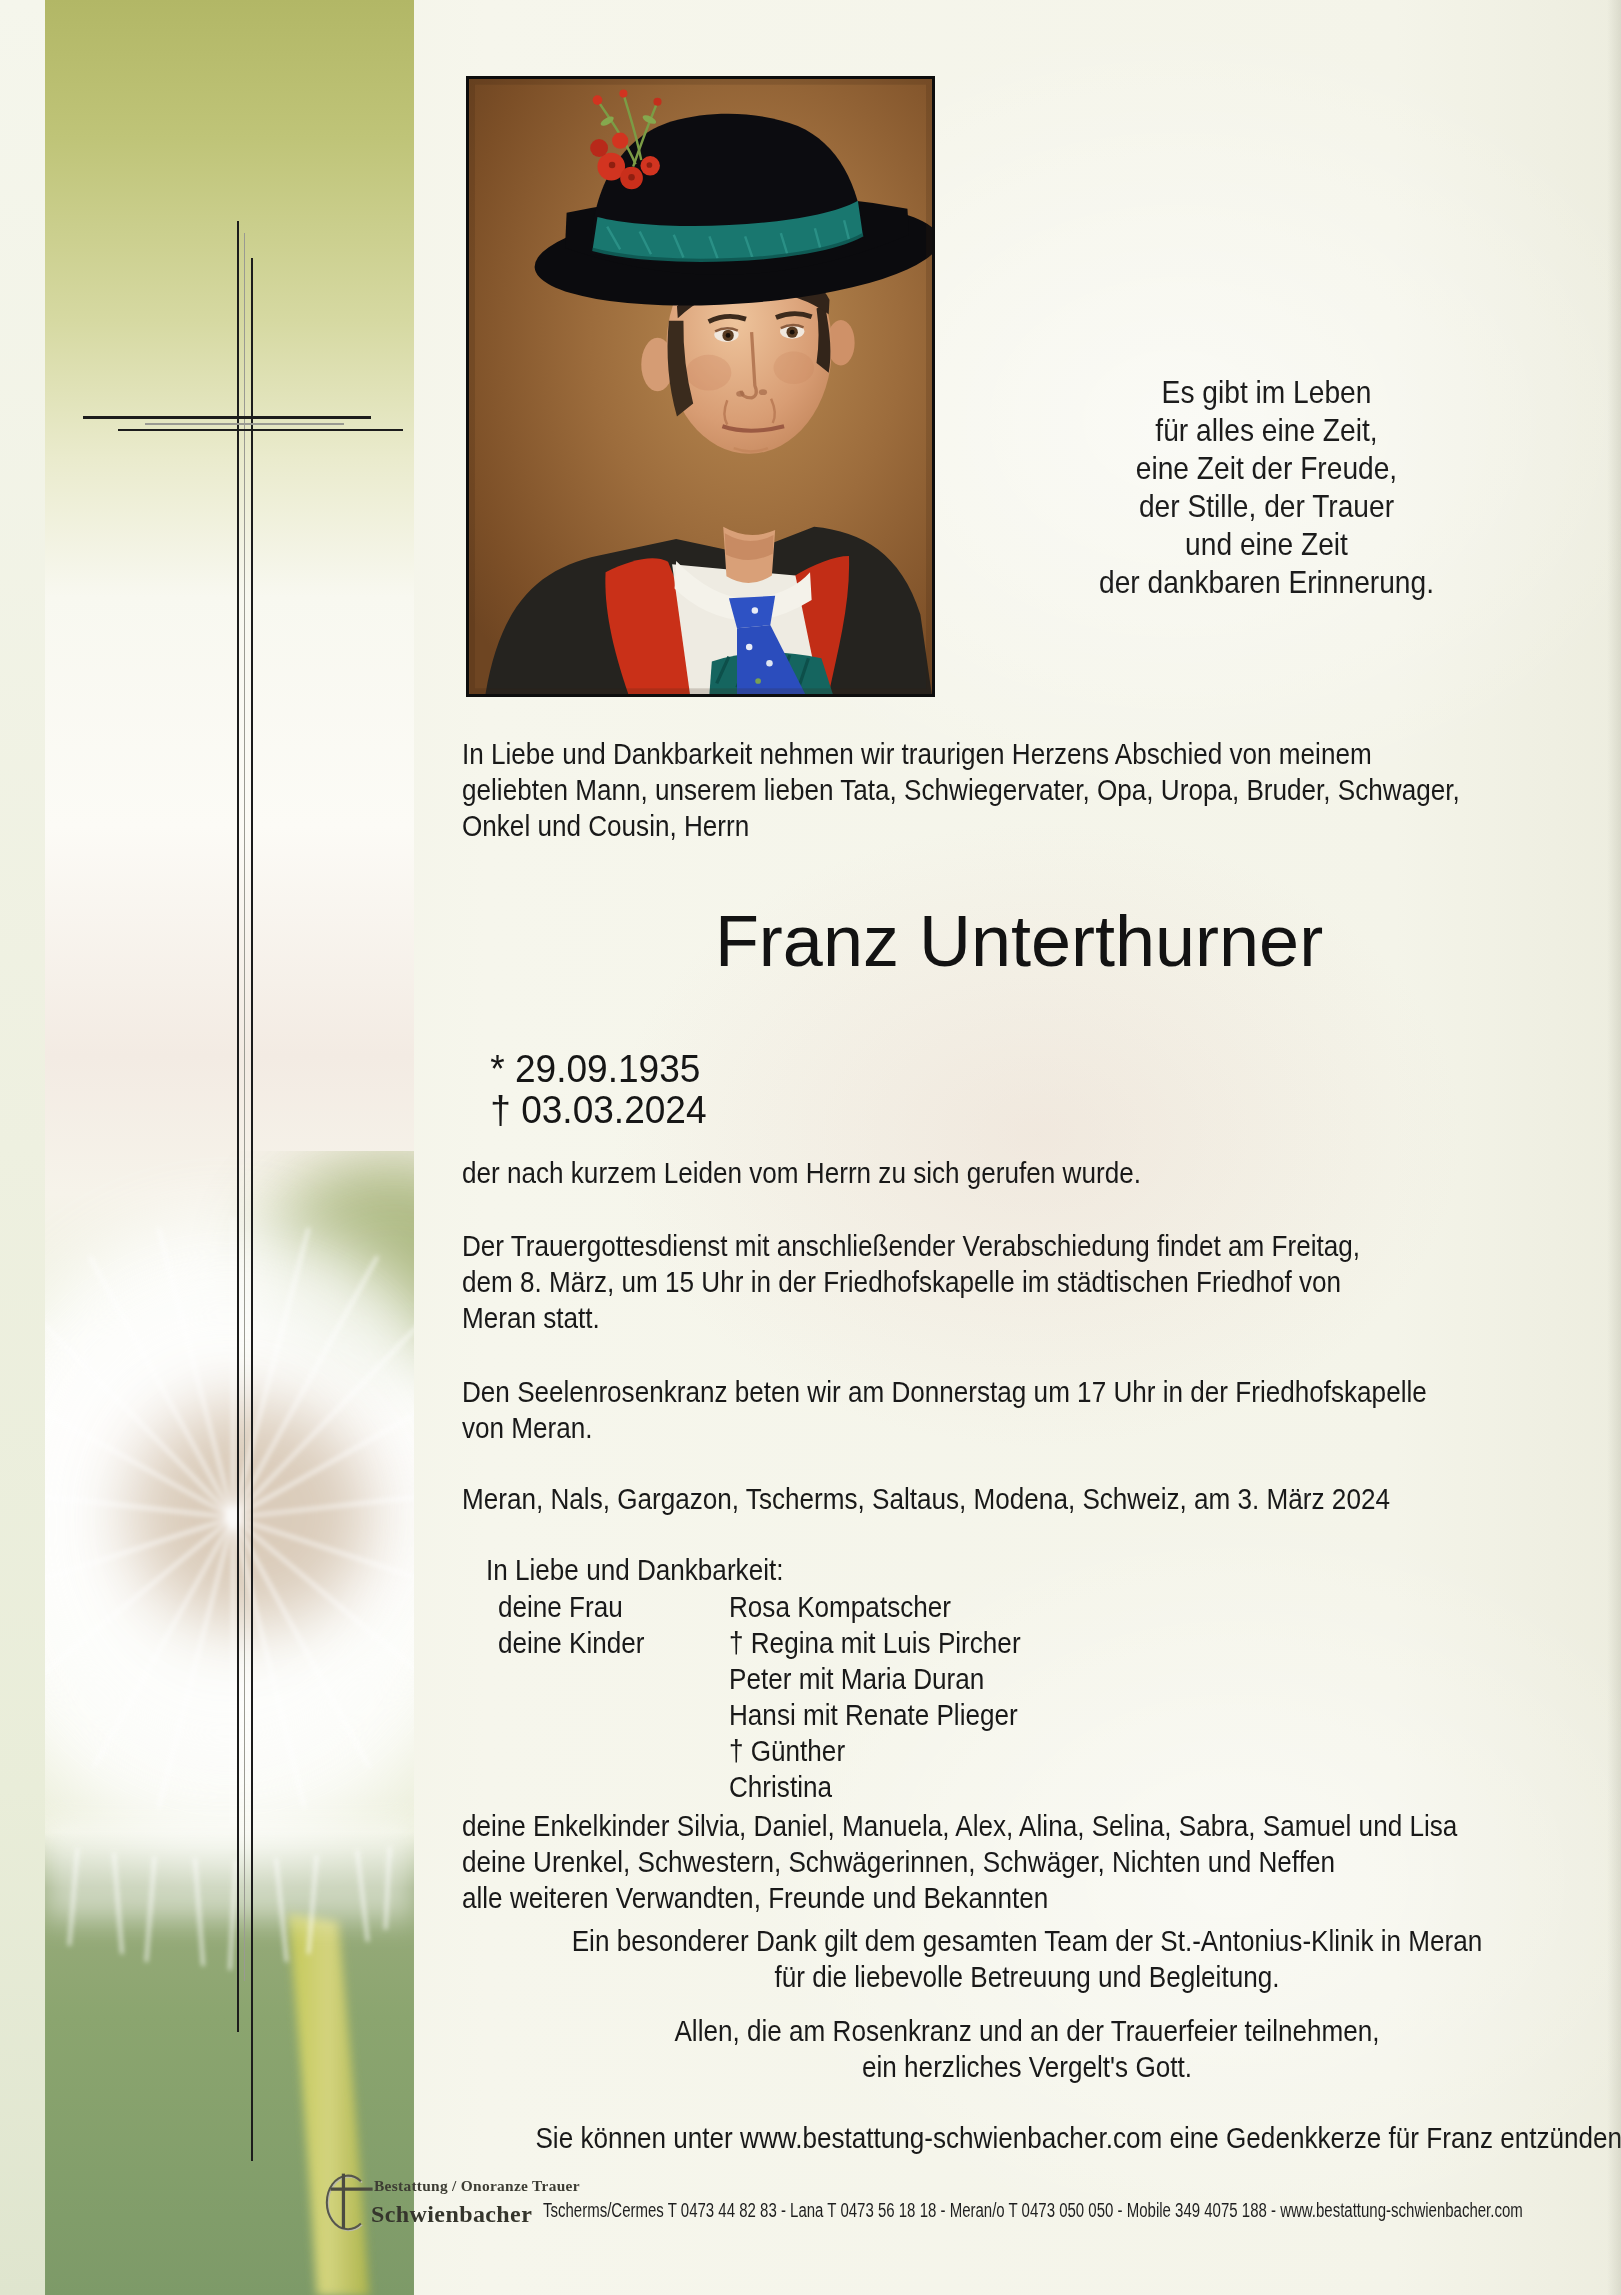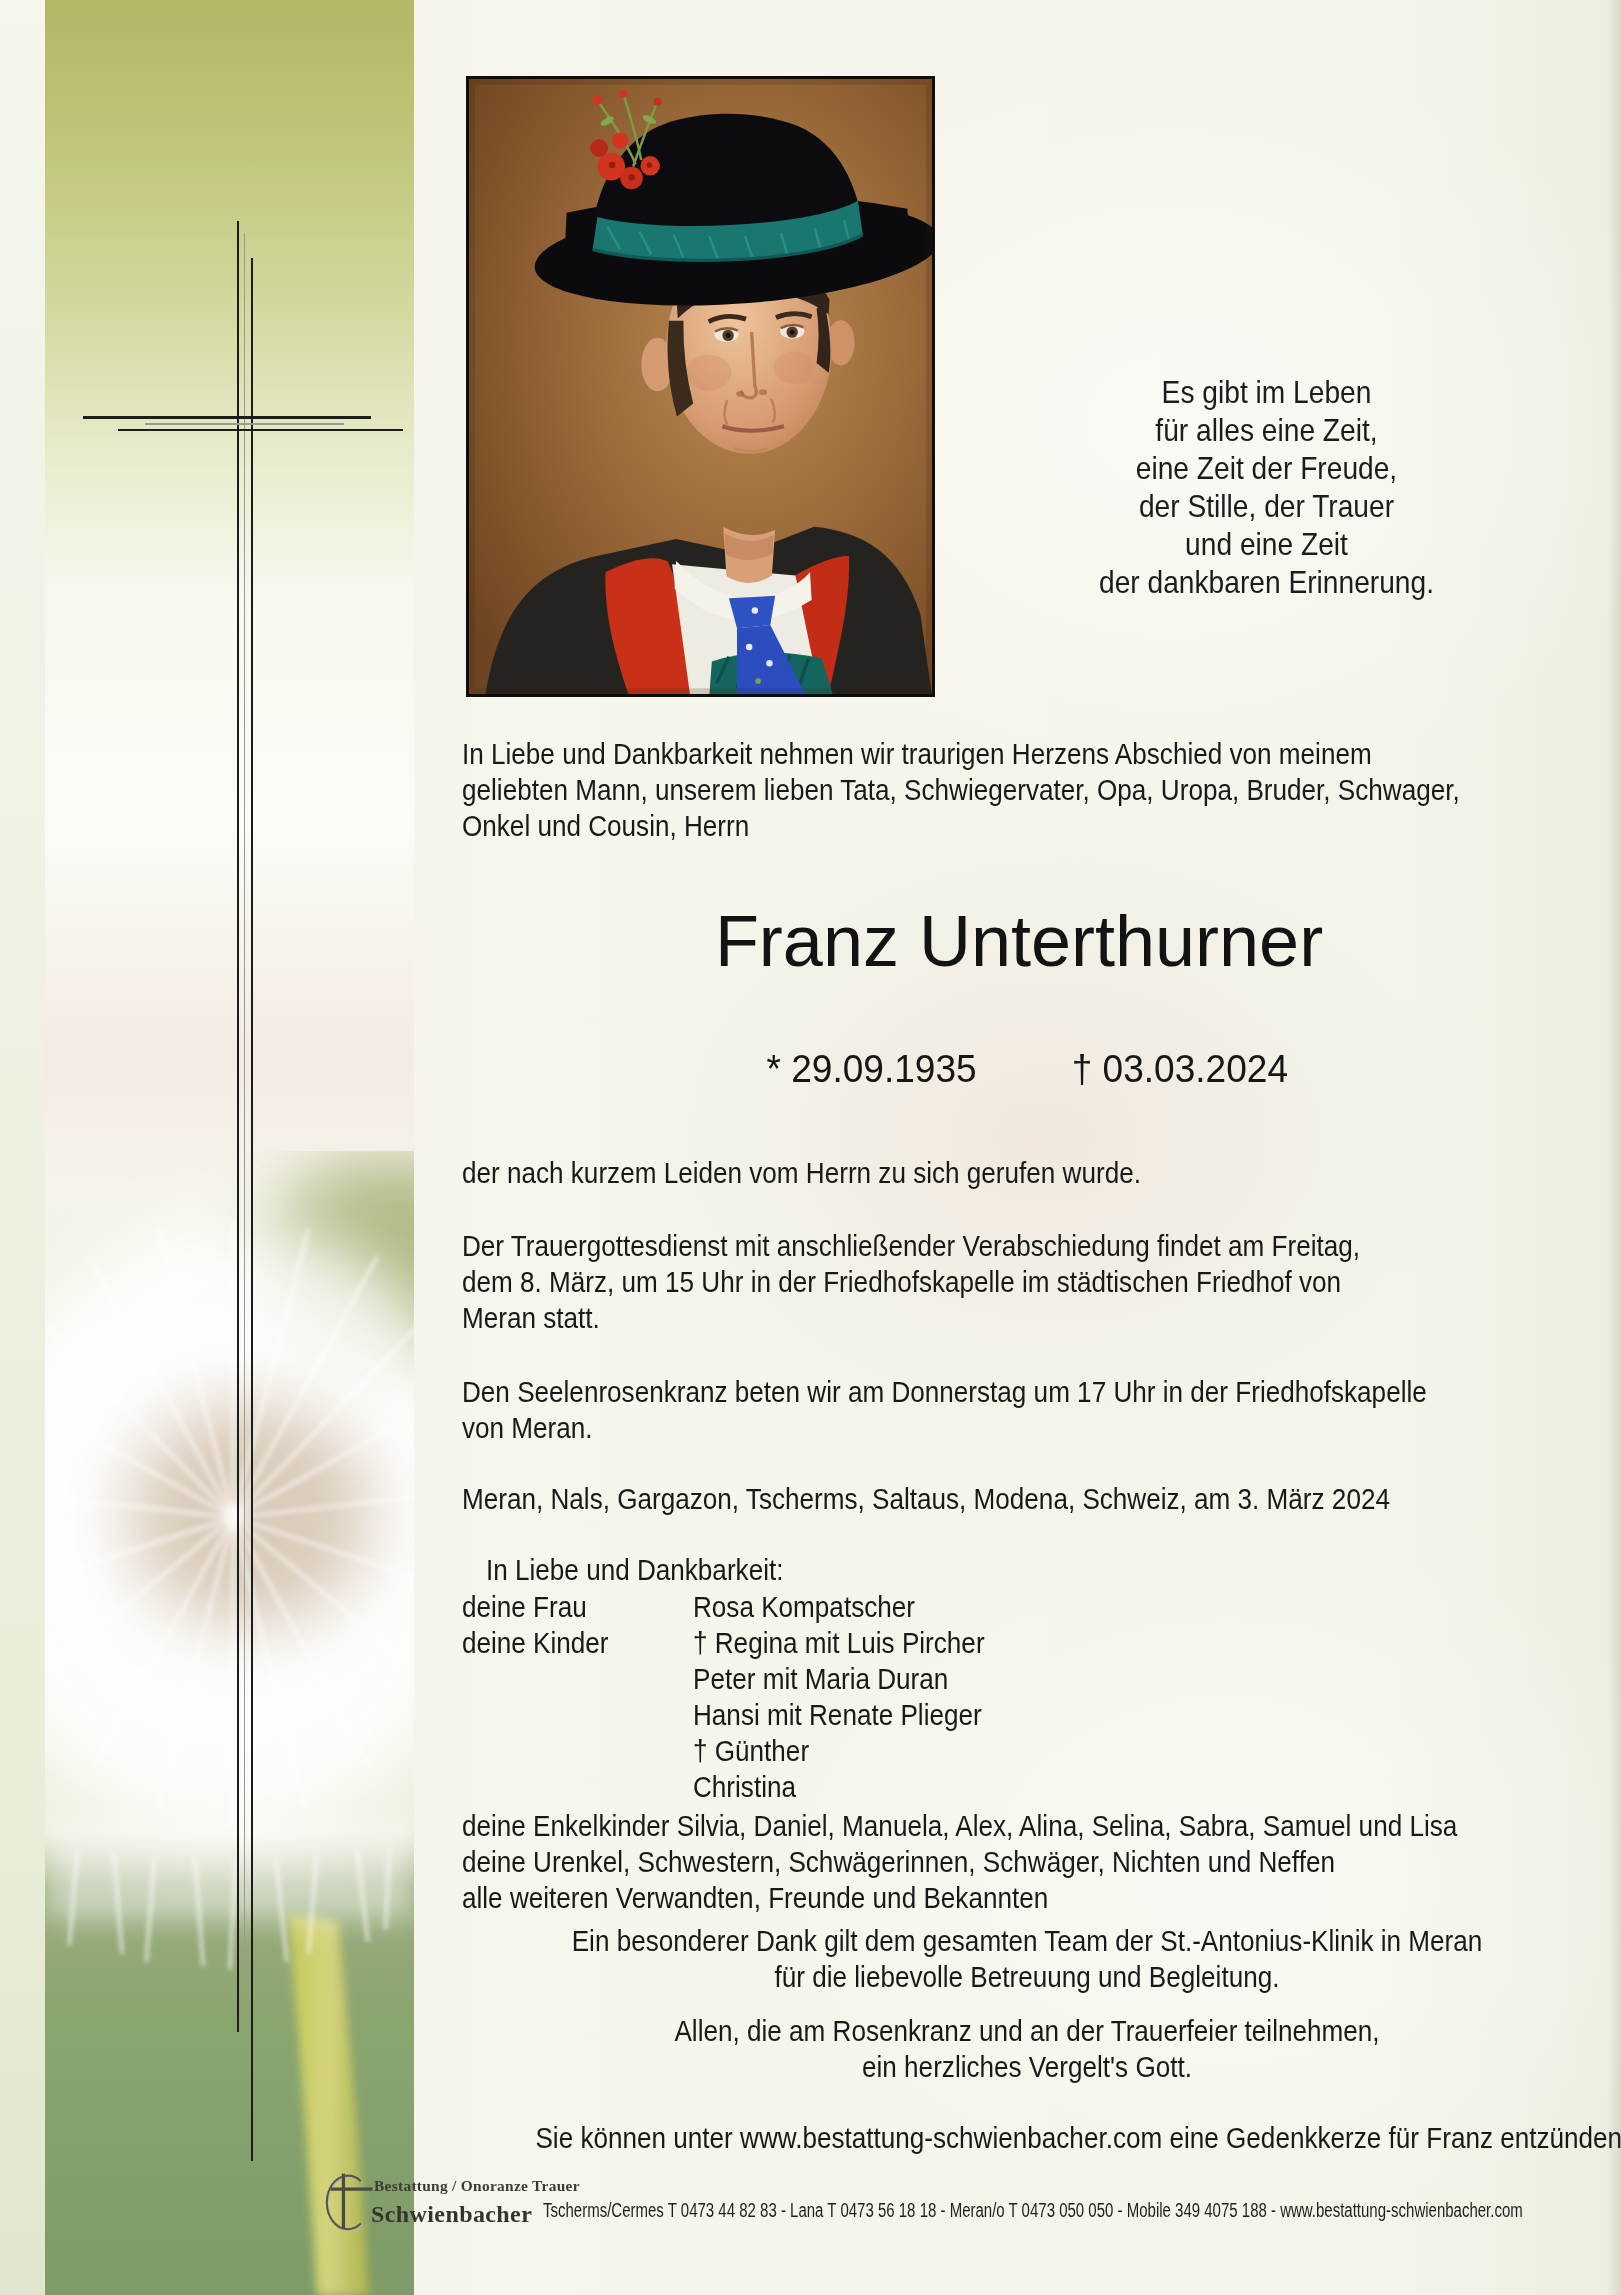--- a/index.html
+++ b/index.html
@@ -30,24 +30,24 @@
   .portrait svg{display:block;width:100%;height:100%;}
   
   .t{position:absolute;white-space:nowrap;}
   .body-sz{font-size:30px;line-height:36px;}
   .cx{display:block;transform:scaleX(0.87);transform-origin:0 50%;white-space:nowrap;}
   .cxc{display:block;transform:scaleX(0.87);transform-origin:50% 50%;white-space:nowrap;text-align:center;}
   .center-col{left:462px;width:1130px;text-align:center;}
   .poem{left:983px;top:373px;width:567px;font-size:32px;line-height:38px;color:#1c1c1c;}
   .poem .cxc{transform:scaleX(0.88);}
   .name{left:454px;top:896px;width:1130px;font-size:72px;line-height:91px;font-weight:400;letter-spacing:0px;text-align:center;color:#131313;}
-  .dates{left:462px;top:1048px;width:1130px;font-size:39px;line-height:41px;display:flex;justify-content:center;column-gap:84px;color:#161616;}
+  .dates{left:462px;top:1048px;width:1130px;font-size:39px;line-height:41px;display:flex;justify-content:center;column-gap:84px;color:#161616;flex-direction:column;}
   .dates span{display:inline-block;transform:scaleX(0.95);transform-origin:50% 50%;white-space:nowrap;}
   .fam-row{display:flex;height:36px;}
-  .fam-rel{width:231px;flex:0 0 231px;}
+  .fam-rel{width:231px;flex:0 0 231px;margin-left:36px;}
   .footer-tagline{left:374px;top:2178px;font-family:"Liberation Serif",serif;font-weight:bold;font-size:15.4px;line-height:16px;color:#3c3c33;letter-spacing:0.3px;}
   .footer-brand{left:371px;top:2201px;font-family:"Liberation Serif",serif;font-weight:bold;font-size:24px;line-height:26px;color:#35352c;letter-spacing:0.4px;}
   .footer-contact{left:543px;top:2199px;font-size:20px;line-height:22px;color:#1f1f1f;}
   .footer-contact .cx{transform:scaleX(0.75);}
 </style>
 </head>
 <body>
 
 <div class="page">
 

